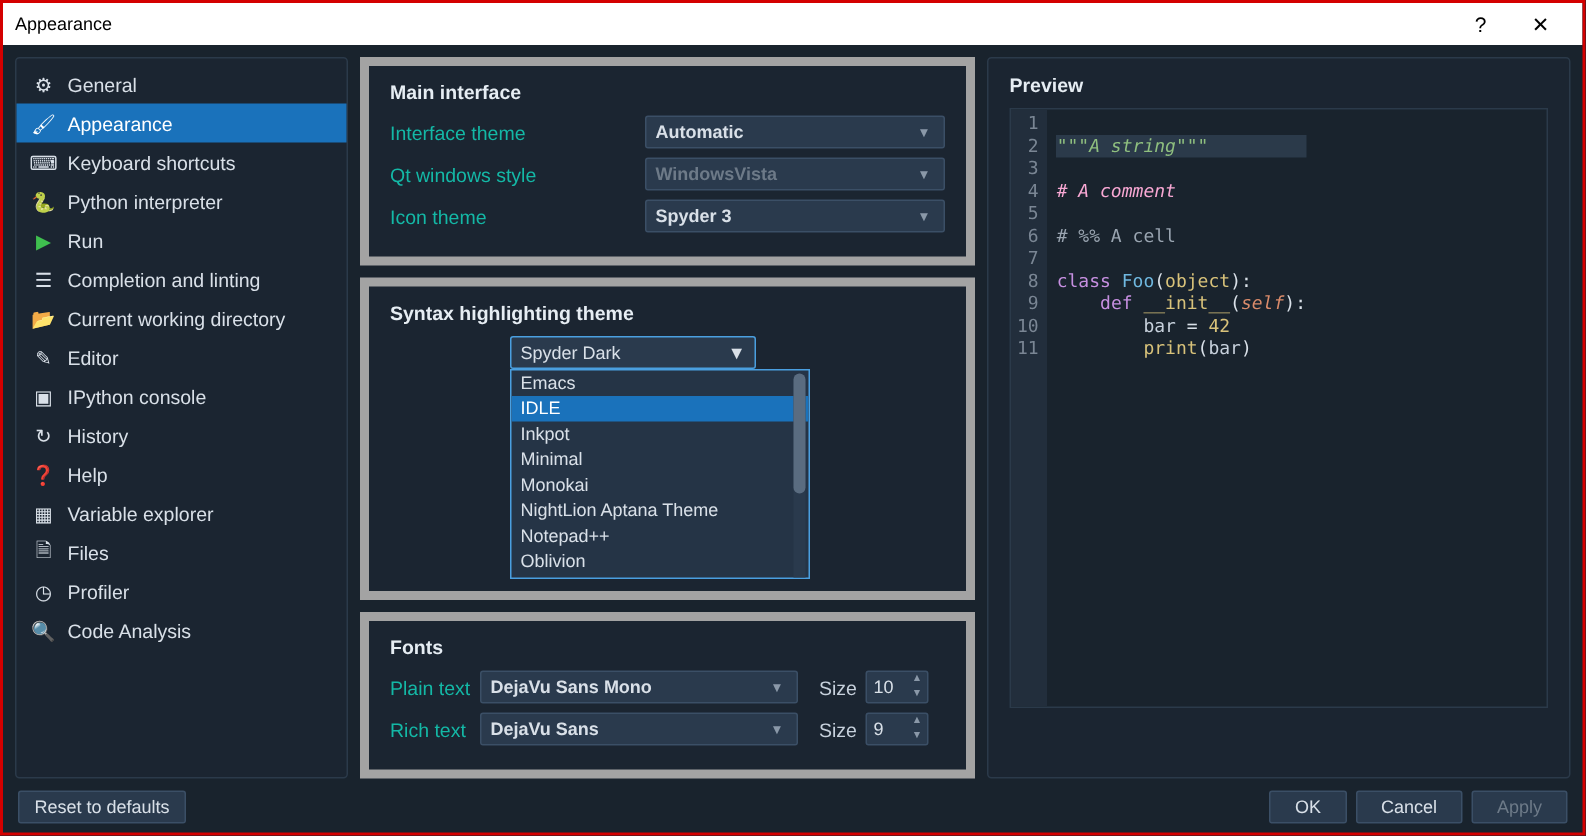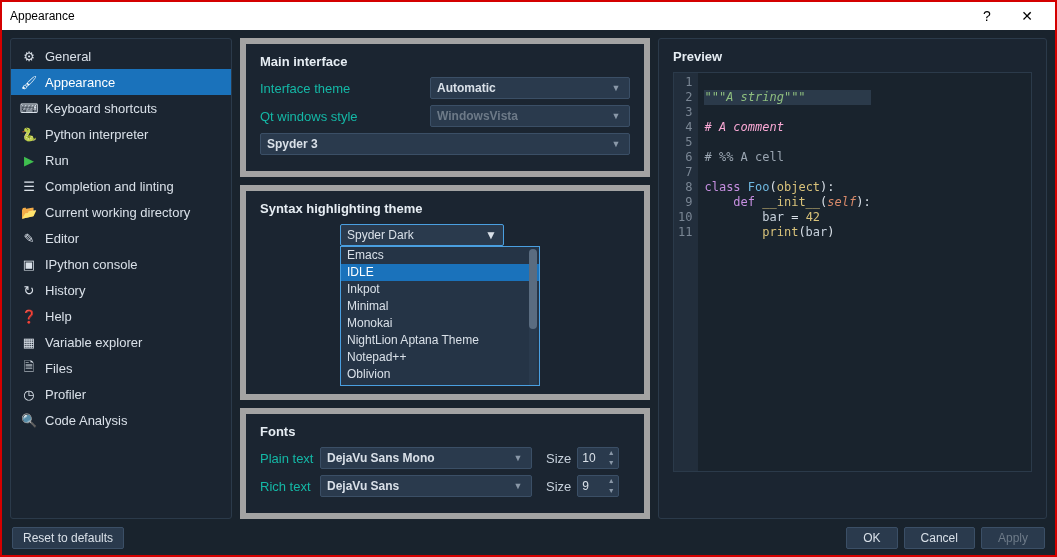--- a/index.html
+++ b/index.html
@@ -271,20 +271,21 @@
             </div>
         </div>
         <div class="row">
           <div class="row-label">Qt windows style</div>
           <div class="select disabled">
               <span>WindowsVista</span>
               <span class="chev">▼</span>
             </div>
         </div>
         <div class="row">
+          <div class="row-label">Icon theme</div>
           <div class="select">
               <span>Spyder 3</span>
               <span class="chev">▼</span>
             </div>
         </div>
       </div>
 
       <div class="panel syntax-panel">
         <div class="panel-title">Syntax highlighting theme</div>
         <div class="syntax-select-wrap">

